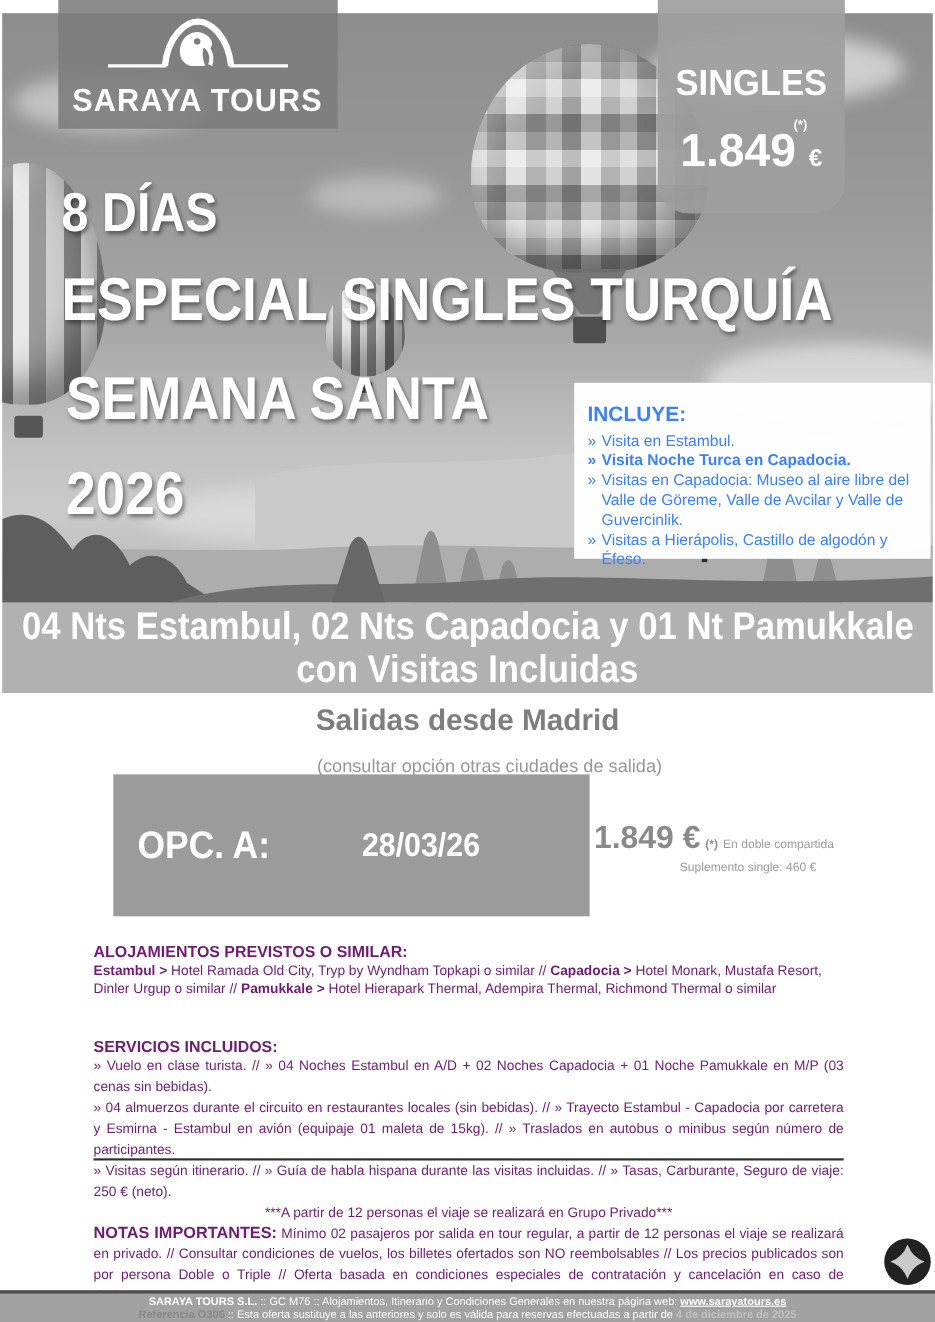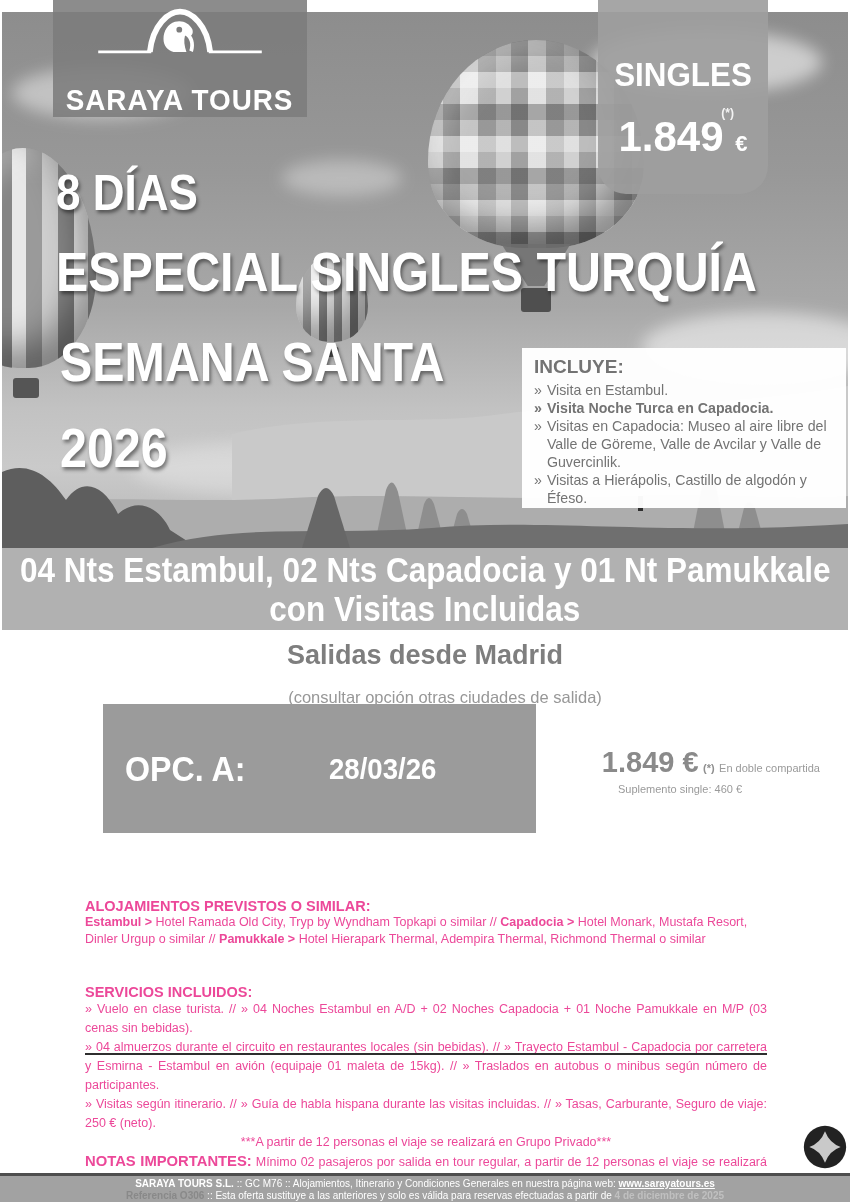--- a/index.html
+++ b/index.html
@@ -34,21 +34,21 @@
       background:#565656; border-radius:2px; }
   .balloon-left { left:-52px; top:136px; width:146px; height:220px;
     border-radius:50% 50% 46% 46% / 58% 58% 42% 42%;
     background:repeating-linear-gradient(90deg,#e8e8e8 0 14px,#9a9a9a 14px 30px,#cfcfcf 30px 46px,#858585 46px 62px); }
   .balloon-left .bkt { position:absolute; left:52%; bottom:-30px; width:26px; height:20px; transform:translateX(-50%);
       background:#555; border-radius:3px; }
   .land { position:absolute; left:0; bottom:0; width:846px; height:192px; }
 
   
   .logo-box { position:absolute; left:53px; top:0; width:254px; height:117px; background:rgba(124,124,124,.88);
-      z-index:6; display:flex; flex-direction:column; align-items:center; justify-content:space-between; }
+      z-index:6; display:flex; flex-direction:column; align-items:center; justify-content:center; }
   .logo-art { width:226px; height:66px; margin-top:6px; }
   .brand-name { color:#fff; font-weight:bold; font-size:29px; letter-spacing:1px; margin-top:-4px;
       transform:scaleX(.96); white-space:nowrap; }
 
   .singles-box { position:absolute; left:598px; top:0; width:170px; height:194px; z-index:6;
       background:rgba(158,158,158,.92); border-radius:0 0 28px 28px; color:#fff; text-align:center; }
   .singles-label { font-weight:bold; font-size:33px; margin-top:56px; transform:scaleX(.95); }
   .singles-ast { font-size:12px; font-weight:bold; text-align:right; padding-right:34px; margin-top:12px; color:#f4f4f4; }
   .singles-price { font-weight:bold; font-size:42px; line-height:34px; white-space:nowrap; }
   .singles-eur { font-size:22px; font-weight:bold; }
@@ -56,21 +56,21 @@
   
   .hero-title { position:absolute; z-index:5; color:#fff; font-weight:bold; white-space:nowrap;
       text-shadow:2px 3px 4px rgba(0,0,0,.45); transform:scaleX(.88); transform-origin:left; letter-spacing:0; }
   .t1 { left:56px; top:164px; font-size:50px; }
   .t2 { left:56px; top:240px; font-size:55px; }
   .t3 { left:60px; top:330px; font-size:55px; }
   .t4 { left:60px; top:416px; font-size:55px; }
 
   
   .incluye-box { position:absolute; left:522px; top:348px; width:324px; height:160px; z-index:5;
-      background:rgba(255,255,255,.97); padding:8px 10px 8px 12px; color:#737373; }
+      background:rgba(255,255,255,.97); padding:19px 10px 8px 12px; color:#3b82f6; }
   .inc-title { font-weight:bold; font-size:19px; margin-bottom:3px; }
   .inc-list { list-style:none; }
   .inc-list li { display:flex; font-size:14.2px; line-height:1.27; }
   .inc-list li .bul { margin-right:5px; }
   .inc-list li.bold { font-weight:bold; }
 
   
   .banner { position:absolute; left:2px; top:548px; width:846px; height:82px; background:#b1b1b1;
       display:flex; flex-direction:column; align-items:center; justify-content:center; z-index:4; }
   .banner-line { color:#fff; font-weight:bold; font-size:35px; line-height:39px; white-space:nowrap; transform:scaleX(.9); }
@@ -79,28 +79,28 @@
   .dep-title { position:absolute; left:0; top:640px; width:850px; text-align:center; color:#7e7e7e;
       font-weight:bold; font-size:27px; }
   .dep-sub { position:absolute; left:0; top:688px; width:850px; text-align:center; color:#979797; font-size:16.5px;padding-left:40px; }
 
   
   .opc-box { position:absolute; left:103px; top:704px; width:433px; height:129px; background:#9b9b9b;
       display:flex; align-items:center; padding-left:22px; z-index:3;gap:37px; }
   .opc-label { color:#fff; font-weight:bold; font-size:35px; transform:scaleX(.92); transform-origin:left; white-space:nowrap; }
   .opc-date { color:#fff; font-weight:bold; font-size:30px; margin-left:36px; transform:scaleX(.92); transform-origin:left; white-space:nowrap; }
   .price-block { position:absolute; left:540px; top:746px; width:280px; text-align:center; }
-  .pb-main { white-space:nowrap; text-align:right; }
+  .pb-main { white-space:nowrap; text-align:left; }
   .pb-price { color:#8a8a8a; font-weight:bold; font-size:29px; }
   .pb-ast { color:#8f8f8f; font-weight:bold; font-size:11px; }
   .pb-desc { color:#9a9a9a; font-size:11px; }
   .pb-sup { color:#9a9a9a; font-size:11px; margin-top:4px; text-align:center; }
 
   
-  .section { position:absolute; left:85px; width:682px; color:#ec4899;margin-top:40px; }
+  .section { position:absolute; left:85px; width:682px; color:#701a75; }
   .sec-title { font-weight:bold; font-size:14.5px; }
   .sec-text { font-size:12.5px; line-height:16.5px; }
   .accom { top:858px; }
   .accom .sec-text b { font-weight:bold; }
   .servinc { top:944px; }
   .servinc p { font-size:12.5px; line-height:19px; text-align:justify; }
   .servinc p.noj { text-align:center; }
   .rule { position:absolute; left:85px; top:1053px; width:682px; border-top:2px solid #2e2e2e; }
   .inlinesec p { font-size:12.5px; line-height:19px; text-align:justify; }
   .inline-title { font-weight:bold; font-size:14.8px; }

